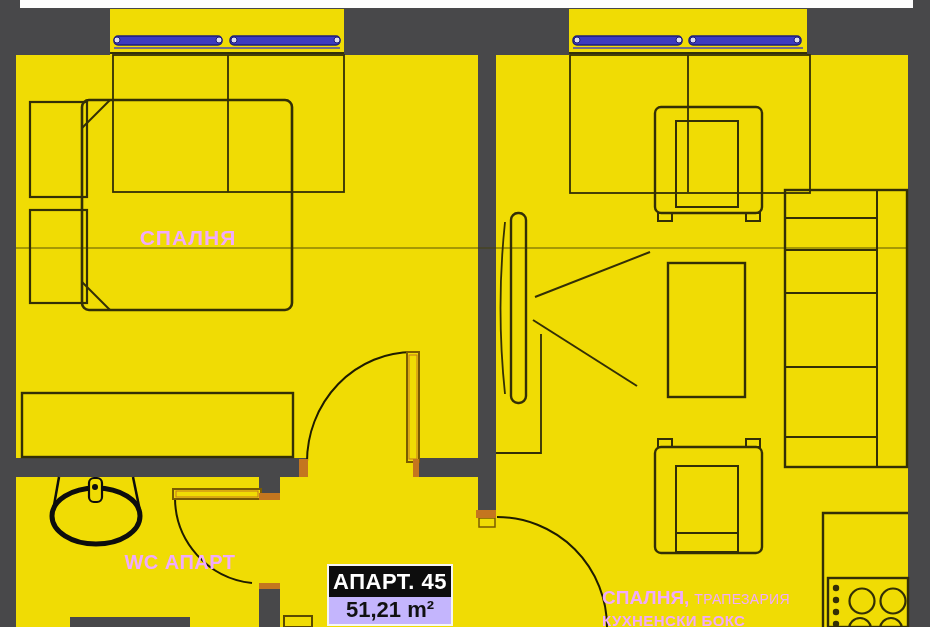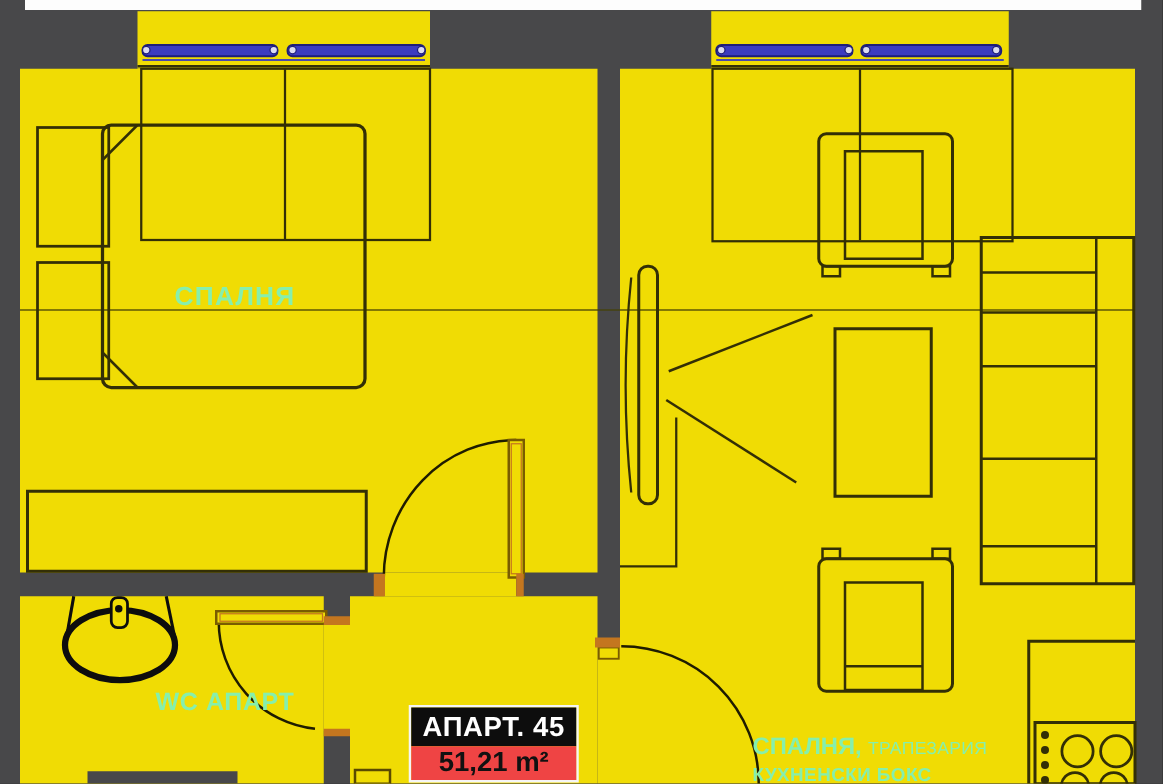--- a/index.html
+++ b/index.html
@@ -2,31 +2,31 @@
 <html><head>
 <meta charset="utf-8">
 <style>
   html,body{margin:0;padding:0;background:#2e2e30;}
   .plan{
     position:relative;width:930px;height:627px;overflow:hidden;
     background:#48484a;font-family:"Liberation Sans",sans-serif;
   }
   .plan svg{position:absolute;left:0;top:0;}
   .lbl{
-    position:absolute;font-weight:bold;color:#86efac;
+    position:absolute;font-weight:bold;color:#f0abfc;
     -webkit-font-smoothing:antialiased;white-space:nowrap;
   }
   .lbl-bedroom{left:113px;top:226px;width:150px;text-align:center;font-size:21px;letter-spacing:1px;}
   .lbl-wc{left:102px;top:551px;width:156px;text-align:center;font-size:20px;letter-spacing:.5px;}
   .badge{
-    position:absolute;left:327px;top:564px;width:136px;
+    position:absolute;left:327px;top:564px;width:126px;
     border:2px solid #f5f5f5;box-sizing:border-box;text-align:center;
   }
   .badge-top{background:#0d0d0d;color:#ffffff;font-weight:bold;font-size:22px;height:31px;line-height:31px;letter-spacing:.5px;}
-  .badge-bottom{background:#ef4444;color:#111111;font-weight:bold;font-size:22px;height:27px;line-height:25px;}
+  .badge-bottom{background:#c4b5fd;color:#111111;font-weight:bold;font-size:22px;height:27px;line-height:25px;}
   .lbl-living{left:602px;top:587px;width:300px;}
   .lbl-living .big{font-size:19px;font-weight:bold;}
   .lbl-living .small{font-size:14px;font-weight:normal;margin-left:5px;letter-spacing:.3px;margin-top:43px;}
   .lbl-living .line2{font-size:15px;font-weight:bold;margin-top:3px;letter-spacing:.4px;}
   
   .fur{fill:none;stroke:#332f06;}
   .yl{fill:#f0dc04;}
 </style>
 </head>
 <body>

